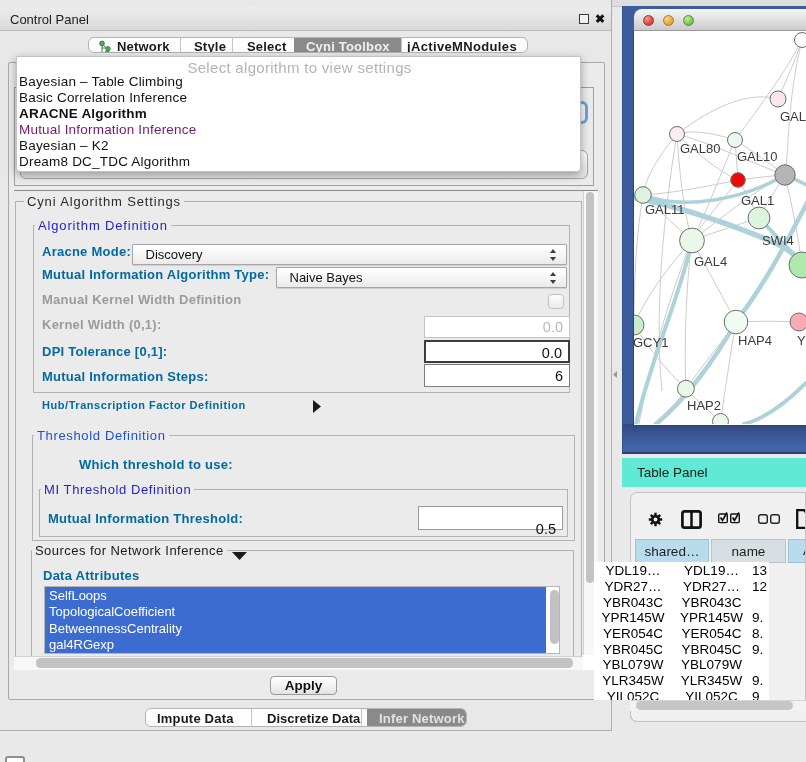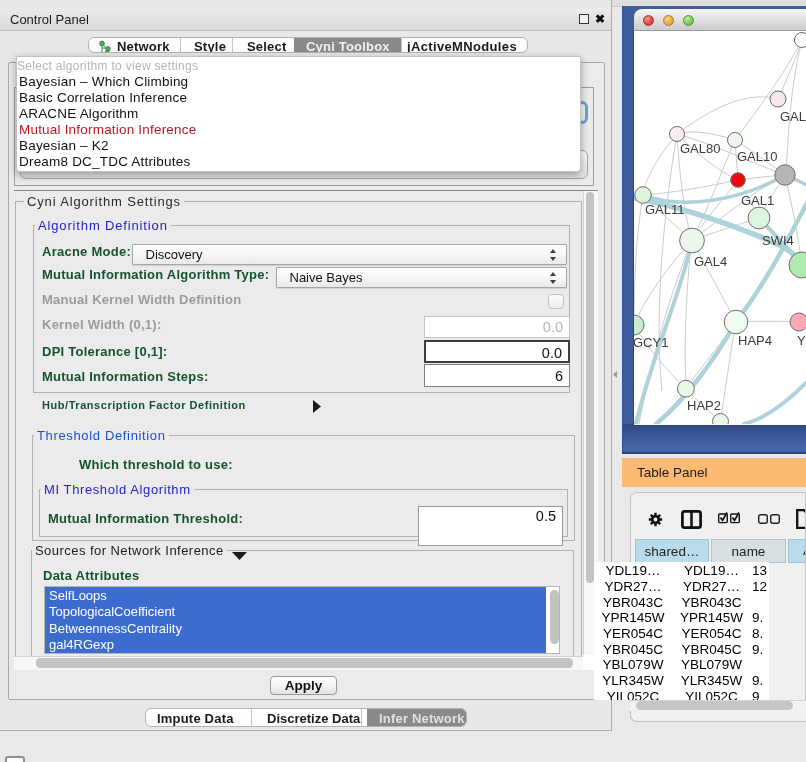--- a/index.html
+++ b/index.html
@@ -1,16 +1,16 @@
 <!DOCTYPE html>
 <html><head><meta charset="utf-8"><style>
 *{margin:0;padding:0;box-sizing:border-box}
 html,body{width:806px;height:762px;background:#e9e9e9;font-family:"Liberation Sans",sans-serif;position:relative;overflow:hidden}
 .a{position:absolute}
-.lbl{position:absolute;font-size:13px;font-weight:bold;color:#14532d;white-space:nowrap;letter-spacing:0.25px}
+.lbl{position:absolute;font-size:13px;font-weight:bold;color:#0369a1;white-space:nowrap;letter-spacing:0.25px}
 .dis{color:#9b9b9b}
 .combo{position:absolute;border:1px solid #a6a6a6;border-radius:1px;background:linear-gradient(#ffffff,#f6f6f6 50%,#eaeaea);box-shadow:0 1px 1px rgba(0,0,0,0.12)}
 .combo .tx{position:absolute;left:12.5px;top:1.5px;font-size:13px;color:#111;white-space:nowrap}
 .arr{position:absolute;right:9px;top:50%;width:7px;height:12px;margin-top:-6px}
 .arr:before{content:"";position:absolute;left:0;top:0;border-left:3.5px solid transparent;border-right:3.5px solid transparent;border-bottom:4.5px solid #3d3d3d}
 .arr:after{content:"";position:absolute;left:0;bottom:0;border-left:3.5px solid transparent;border-right:3.5px solid transparent;border-top:4.5px solid #3d3d3d}
 .field{position:absolute;background:#fff;font-size:14.5px;color:#111;text-align:right;padding-right:6px}
 .gbox{position:absolute;border:1px solid #b2b2b2}
 .gtitle{position:absolute;top:-8px;background:#ebebeb;padding:0 3px;font-size:13px;white-space:nowrap}
 .seg{position:absolute;top:0;width:1px;height:19px;background:#c4c4c4}
@@ -85,24 +85,24 @@
   <div class="lbl" style="left:42px;top:399px;font-size:11px;letter-spacing:0.55px">Hub/Transcription Factor Definition</div>
   <svg class="a" style="left:312px;top:400px" width="10" height="13" viewBox="0 0 10 13">
       <path d="M1,0 L9,6.5 L1,13 Z" fill="#1a1a1a"></path>
     </svg>
 
   <div class="gbox" style="left:32px;top:435px;width:543px;height:106px">
     <div class="gtitle" style="left:1px;color:#1d4ed8;letter-spacing:0.65px">Threshold Definition</div>
   </div>
   <div class="lbl" style="left:79px;top:457px">Which threshold to use:</div>
   <div class="gbox" style="left:39px;top:489px;width:529px;height:48px">
-    <div class="gtitle" style="left:1px;color:#2323cc;letter-spacing:0.6px">MI Threshold Algorithm</div>
+    <div class="gtitle" style="left:1px;color:#2323cc;letter-spacing:0.6px">MI Threshold Definition</div>
   </div>
   <div class="lbl" style="left:48px;top:511px">Mutual Information Threshold:</div>
-  <div class="field" style="left:418px;top:506px;width:145px;height:40px;border:1px solid #9a9a9a;padding-top:1px">0.5</div>
+  <div class="field" style="left:418px;top:506px;width:145px;height:24px;border:1px solid #9a9a9a;padding-top:14px">0.5</div>
 
   <div class="gbox" style="left:31px;top:550px;width:543px;height:106px;border-bottom:none">
     <div class="gtitle" style="left:0px;color:#1a1a1a;letter-spacing:0.45px">Sources for Network Inference</div>
   </div>
   <svg class="a" style="left:232px;top:551px" width="15" height="9" viewBox="0 0 15 9">
       <path d="M0,1 L15,1 L7.5,9 Z" fill="#1a1a1a"></path>
     </svg>
   <div class="lbl" style="left:43px;top:568px">Data Attributes</div>
   <div class="a" style="left:44px;top:586px;width:516px;height:68px;background:#fff;border:1px solid #b5b5b5">
     <div class="a" style="left:0;top:0;width:501px;height:66px;background:#3d6cd1"></div>
@@ -129,27 +129,27 @@
     <div class="tabt" style="left:121px;top:2px;font-size:13px;letter-spacing:0">Discretize Data</div>
     <div class="tabt" style="left:233px;top:2px;font-size:13px;color:#e2e2e2">Infer Network</div>
   </div>
 </div>
 
 <svg class="a" style="left:612px;top:370px" width="6" height="9" viewBox="0 0 6 9">
     <path d="M1,4.5 L5,1 L5,8 Z" fill="#9a9a9a"></path>
   </svg>
 
 <div class="a" style="left:16px;top:56px;width:565px;height:116px;background:#fff;border:1px solid #c2c2c2;border-radius:0 0 4px 4px;box-shadow:0 3px 8px rgba(0,0,0,0.35);z-index:50">
-  <div class="a" style="left:0;top:2px;width:565px;text-align:left;font-size:12px;color:#b4b4b4;letter-spacing:0.3px">Select algorithm to view settings</div>
-  <div class="a" style="left:2px;top:17px;font-size:13.5px;color:#111;letter-spacing:0.2px">Bayesian – Which Climbing</div>
+  <div class="a" style="left:0;top:2px;width:565px;text-align:center;font-size:15px;color:#b4b4b4;letter-spacing:0.3px">Select algorithm to view settings</div>
+  <div class="a" style="left:2px;top:17px;font-size:13.5px;color:#111;letter-spacing:0.2px">Bayesian – Table Climbing</div>
   <div class="a" style="left:2px;top:33px;font-size:13.5px;color:#111;letter-spacing:0.2px">Basic Correlation Inference</div>
-  <div class="a" style="left:2px;top:49px;font-size:13.5px;color:#111;font-weight:normal;letter-spacing:0.2px">ARACNE Algorithm</div>
-  <div class="a" style="left:2px;top:65px;font-size:13.5px;color:#b91c1c;letter-spacing:0.2px">Mutual Information Inference</div>
+  <div class="a" style="left:2px;top:49px;font-size:13.5px;color:#111;font-weight:bold;letter-spacing:0.2px">ARACNE Algorithm</div>
+  <div class="a" style="left:2px;top:65px;font-size:13.5px;color:#701a75;letter-spacing:0.2px">Mutual Information Inference</div>
   <div class="a" style="left:2px;top:81px;font-size:13.5px;color:#111;letter-spacing:0.2px">Bayesian – K2</div>
-  <div class="a" style="left:2px;top:97px;font-size:13.5px;color:#111;letter-spacing:0.2px">Dream8 DC_TDC Attributes</div>
+  <div class="a" style="left:2px;top:97px;font-size:13.5px;color:#111;letter-spacing:0.2px">Dream8 DC_TDC Algorithm</div>
 </div>
 
 <div class="a" style="left:622px;top:6px;width:184px;height:448px;background:#3d5c9d"></div>
 <div class="a" style="left:622px;top:6px;width:1px;height:448px;background:#33508f"></div>
 <div class="a" style="left:623px;top:424px;width:183px;height:29px;background:linear-gradient(#314880,#4466a9 80%,#42629f)"></div>
 <div class="a" style="left:622px;top:452px;width:184px;height:2px;background:#2d4374"></div>
 <div class="a" style="left:634px;top:9px;width:172px;height:415px">
   <div class="a" style="left:0;top:0;width:172px;height:22px;background:linear-gradient(#f6f6f6,#cbcbcb);border-bottom:1px solid #9a9a9a;border-radius:8px 0 0 0"></div>
   <div class="a" style="left:9px;top:6px;width:11px;height:11px;border-radius:50%;background:radial-gradient(circle at 35% 30%,#f49a92,#e0443c 60%,#c03830);border:0.5px solid #a8322c"></div>
   <div class="a" style="left:29px;top:6px;width:11px;height:11px;border-radius:50%;background:radial-gradient(circle at 35% 30%,#f8d688,#e8a93a 60%,#c8892a);border:0.5px solid #b07f24"></div>
@@ -227,21 +227,21 @@
       <text x="60" y="235">GAL4</text>
       <text x="-1" y="316">GCY1</text>
       <text x="104" y="314">HAP4</text>
       <text x="163" y="314">YM</text>
       <text x="53" y="379">HAP2</text>
     </g>
   </svg>
   </div>
 </div>
 
-<div class="a" style="left:622px;top:458px;width:184px;height:29px;background:#fdba74">
+<div class="a" style="left:622px;top:458px;width:184px;height:29px;background:#5eead4">
   <div class="a" style="left:15px;top:7px;font-size:13.5px;color:#1a1a1a">Table Panel</div>
 </div>
 <div class="a" style="left:630px;top:492px;width:176px;height:230px;background:#f0f0f0;border:1px solid #c2c2c2;border-radius:7px 0 0 7px;overflow:hidden">
   <svg class="a" style="left:17px;top:19px" width="15" height="15" viewBox="0 0 15 15">
     <g fill="#111">
         <circle cx="7.5" cy="7.5" r="4.6"></circle>
     <g stroke="#111" stroke-width="2.4">
       <line x1="7.5" y1="0.8" x2="7.5" y2="14.2"></line>
           <line x1="0.8" y1="7.5" x2="14.2" y2="7.5"></line>
       <line x1="2.8" y1="2.8" x2="12.2" y2="12.2"></line>

